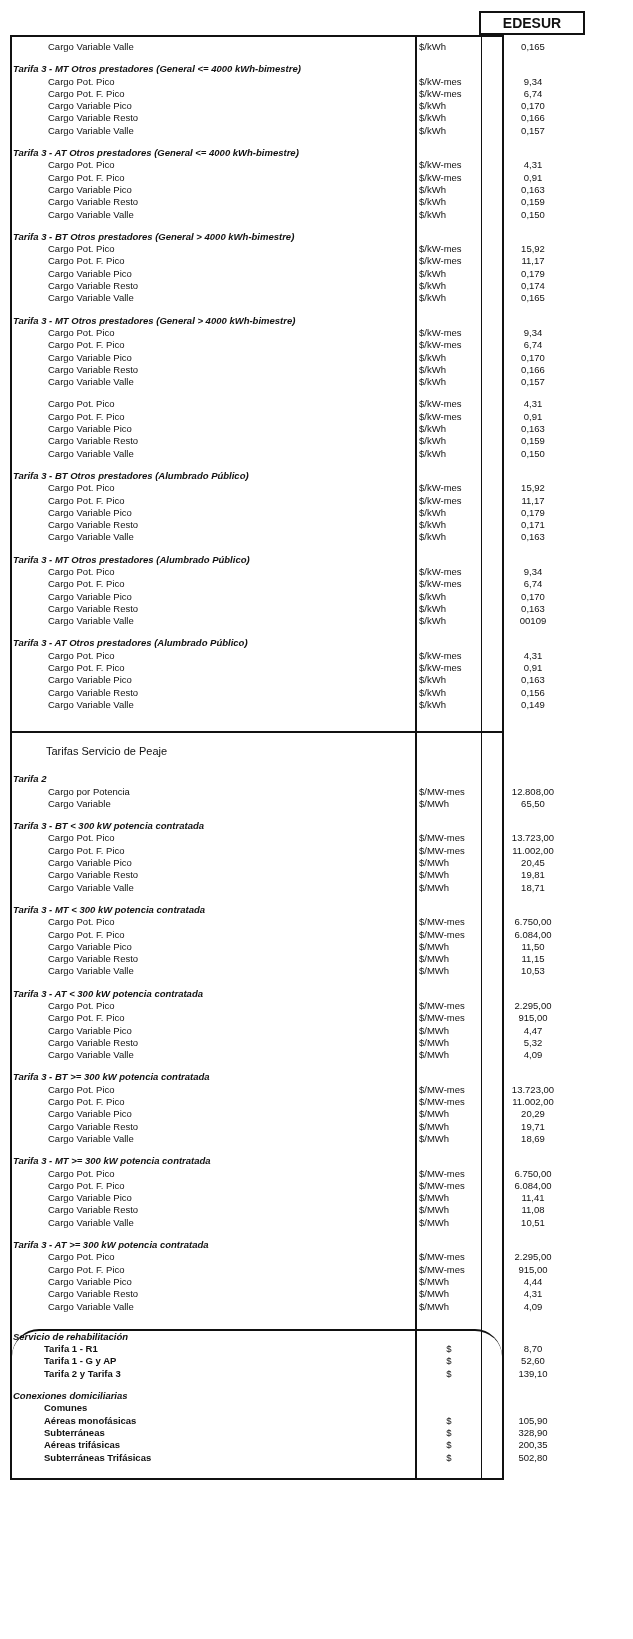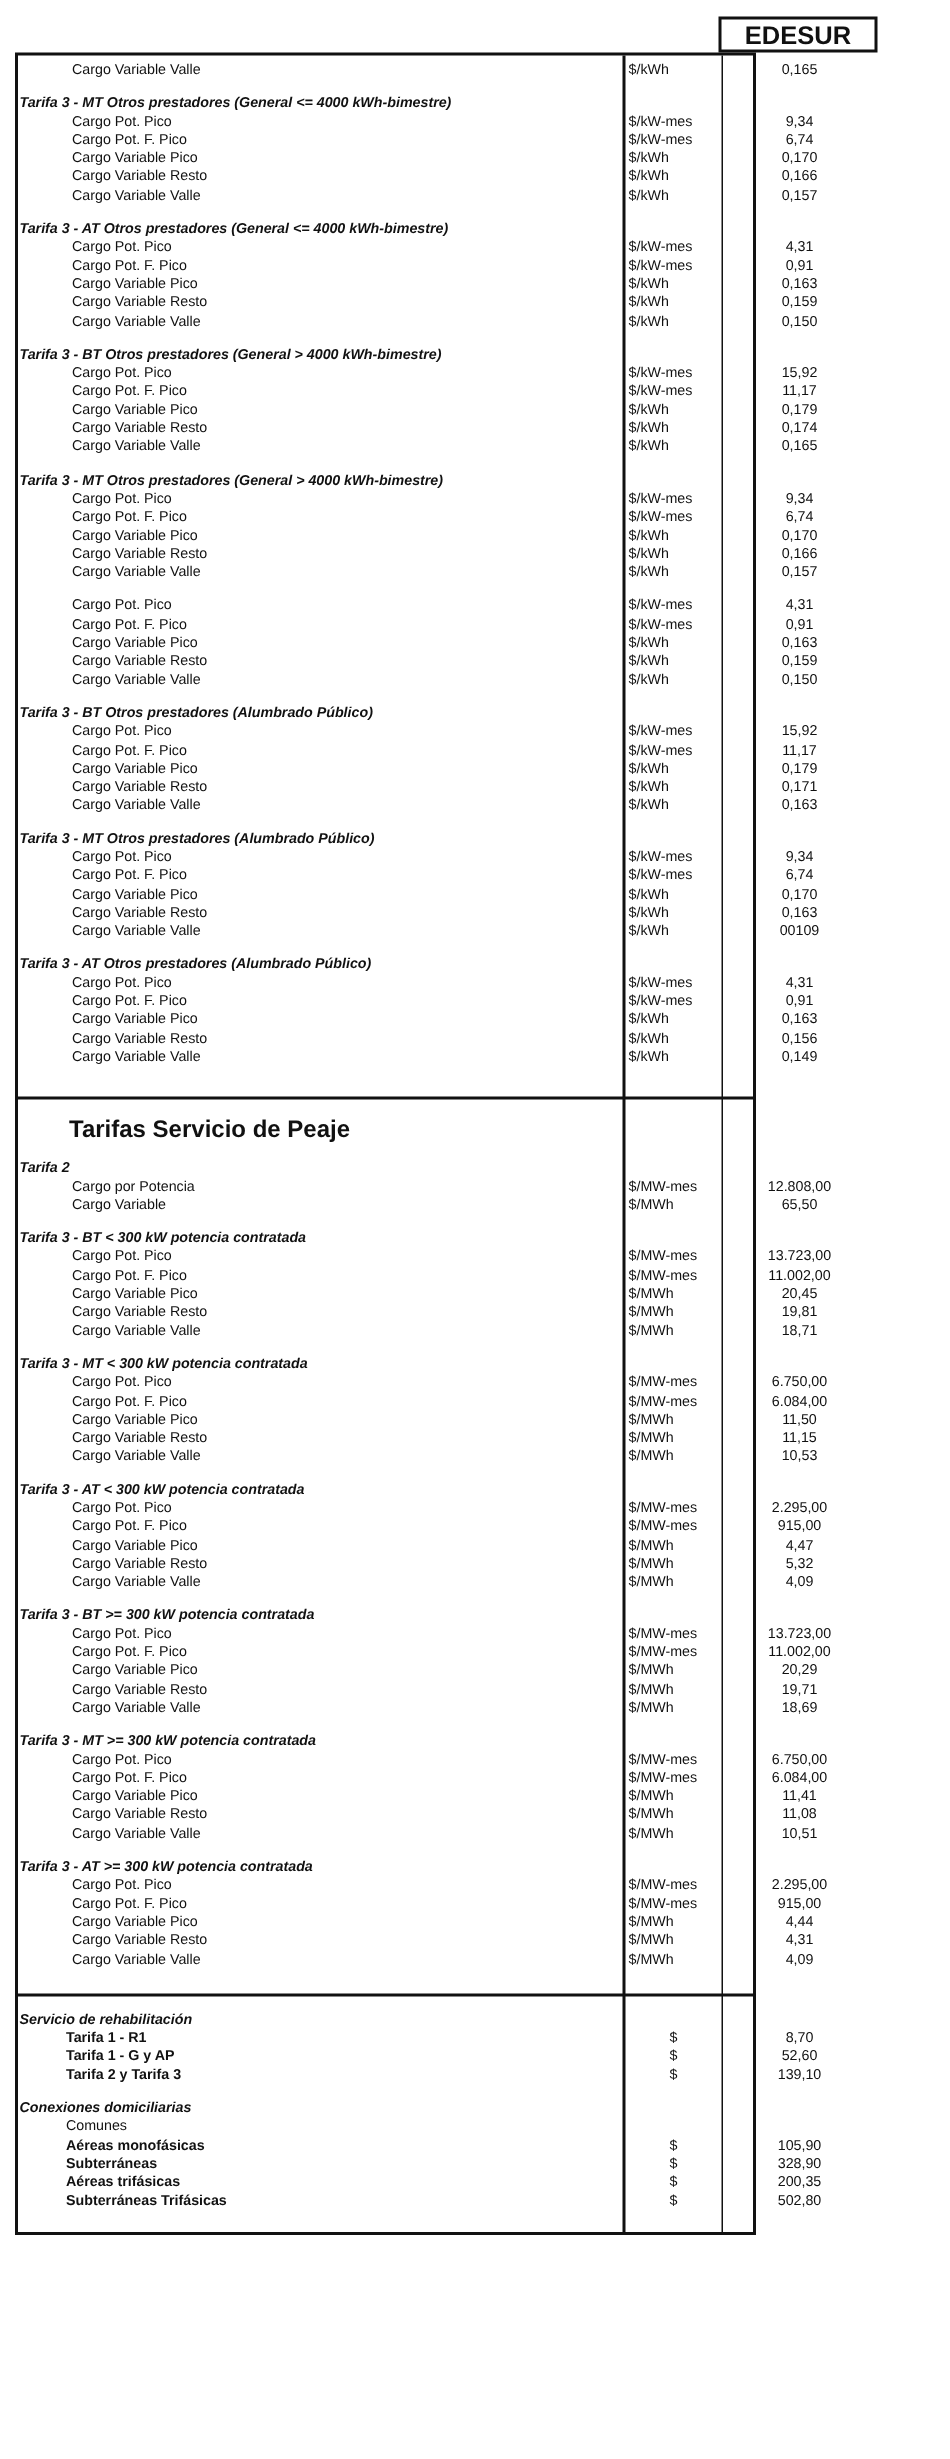--- a/index.html
+++ b/index.html
@@ -4,43 +4,43 @@
 <style>
   html, body { margin: 0; padding: 0; background: #ffffff; }
   body {
     width: 633px; height: 1639px; position: relative; overflow: hidden;
     font-family: "Liberation Sans", sans-serif; color: #111;
   }
   .hdr-box {
     position: absolute; left: 479px; top: 11px; width: 106px; height: 24px;
     border: 2px solid #111; border-bottom: 2px solid #111;
     box-sizing: border-box; text-align: center;
-    font-weight: bold; font-size: 17px; line-height: 21px;
+    font-weight: bold; font-size: 14px; line-height: 21px;
   }
   .table {
     position: absolute; left: 10px; top: 35px; width: 494px;
     border: 2px solid #111; box-sizing: border-box;
   }
   .vline { position: absolute; top: 0; bottom: 0; width: 0; border-left: 2px solid #111; }
   .vline.a { left: 403px; }
   .vline.b { left: 469px; border-left-width: 1.5px; }
   .section { position: relative; }
   .section + .section { border-top: 2px solid #111; }
   .row { position: relative; height: 12.3px; font-size: 9.5px; line-height: 12.3px; white-space: nowrap; }
   .row .desc { position: absolute; left: 0; }
   .row .unit { position: absolute; left: 407px; }
   .row .val { position: absolute; left: 471px; width: 100px; text-align: center; }
   .row.group .desc { font-weight: bold; left: 1px; font-style: italic; }
   .row.item .desc { left: 36px; }
   .row.item2 .desc { left: 32px; font-weight: bold; }
-  .row.subgroup .desc { left: 32px; font-weight: normal; }
+  .row.subgroup .desc { left: 32px; font-weight: bold; }
   .row .unit.center { left: 405px; width: 64px; text-align: center; }
   .gap { height: 10px; }
   .title-row { height: 30px; position: relative; }
-  .title-row .t { position: absolute; left: 34px; top: 10px; font-size: 16px; font-weight: bold; }
+  .title-row .t { position: absolute; left: 34px; top: 10px; font-size: 11px; font-weight: normal; }
 </style>
 </head>
 <body>
 
 <div class="hdr-box">EDESUR</div>
 
 <div class="table" id="tariff-table">
   <div class="vline a"></div>
   <div class="vline b"></div>
   <div id="sections-host">
@@ -500,21 +500,21 @@
             <span class="val">4,31</span>
           </div>
           <div class="row item">
             <span class="desc">Cargo Variable Valle</span>
             <span class="unit">$/MWh</span>
             <span class="val">4,09</span>
           </div>
         </div>
         <div class="gap" style="height: 16px;"></div>
       </div>
-      <div class="section" style="padding-top: 10px;">
+      <div class="section" style=" border-radius: 27px;">
         <div>
           <div class="row group">
             <span class="desc">Servicio de rehabilitación</span>
           </div>
           <div class="row item2">
             <span class="desc">Tarifa 1 - R1</span>
             <span class="unit center">$</span>
             <span class="val">8,70</span>
           </div>
           <div class="row item2">

